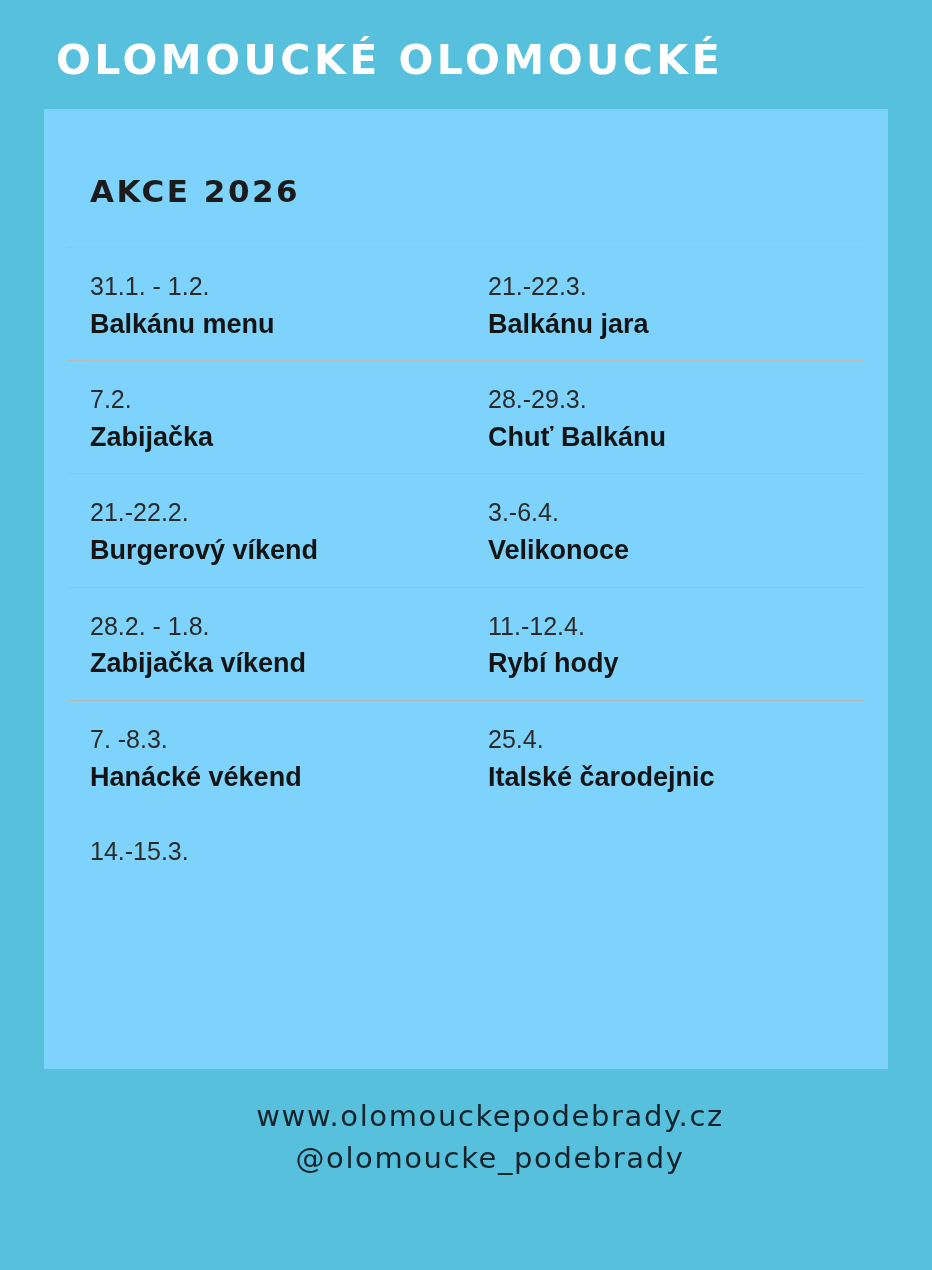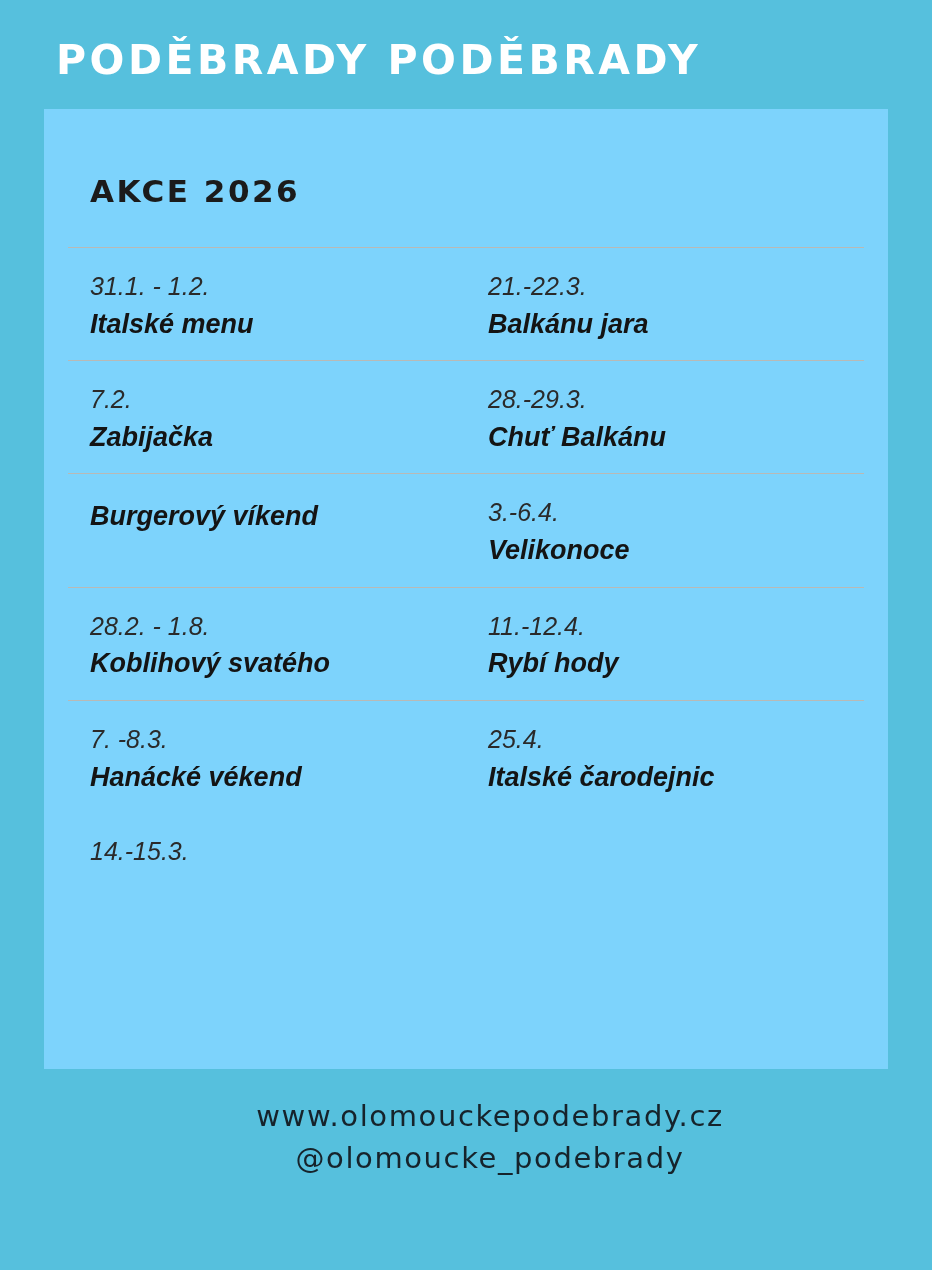--- a/index.html
+++ b/index.html
@@ -61,21 +61,20 @@
     box-sizing: border-box;
   }
   .row.no-border {
     border-top: none;
     gap: 44px;
   }
   .cell {
     width: 50%;
     padding-left: 22px;
     box-sizing: border-box;
-    font-style: italic;
   }
   .cell-date {
     font-size: 25px;
     color: #2a2a2a;
     font-weight: 400;
     line-height: 1.35;
   }
   .cell-name {
     font-size: 27px;
     color: #141414;
@@ -95,64 +94,65 @@
     line-height: 1.45;
     font-family: "DejaVu Sans", sans-serif;
   }
 </style>
 </head>
 <body>
 
 <div class="poster">
 
   <div class="poster-header">
-    <div class="poster-title">PODĚBRADY PODĚBRADY</div>
+    <div class="poster-title">OLOMOUCKÉ OLOMOUCKÉ</div>
   </div>
 
   <div class="card">
     <div class="card-title">AKCE 2026</div>
 
     <div class="rows">
 
       <div class="row">
         <div class="cell">
           <div class="cell-date">31.1. - 1.2.</div>
-          <div class="cell-name">Italské menu</div>
+          <div class="cell-name">Balkánu menu</div>
         </div>
         <div class="cell">
           <div class="cell-date">21.-22.3.</div>
           <div class="cell-name">Balkánu jara</div>
         </div>
       </div>
 
       <div class="row">
         <div class="cell">
           <div class="cell-date">7.2.</div>
           <div class="cell-name">Zabijačka</div>
         </div>
         <div class="cell">
           <div class="cell-date">28.-29.3.</div>
           <div class="cell-name">Chuť Balkánu</div>
         </div>
       </div>
 
       <div class="row">
         <div class="cell">
+          <div class="cell-date">21.-22.2.</div>
           <div class="cell-name">Burgerový víkend</div>
         </div>
         <div class="cell">
           <div class="cell-date">3.-6.4.</div>
           <div class="cell-name">Velikonoce</div>
         </div>
       </div>
 
       <div class="row">
         <div class="cell">
           <div class="cell-date">28.2. - 1.8.</div>
-          <div class="cell-name">Koblihový svatého</div>
+          <div class="cell-name">Zabijačka víkend</div>
         </div>
         <div class="cell">
           <div class="cell-date">11.-12.4.</div>
           <div class="cell-name">Rybí hody</div>
         </div>
       </div>
 
       <div class="row">
         <div class="cell">
           <div class="cell-date">7. -8.3.</div>

